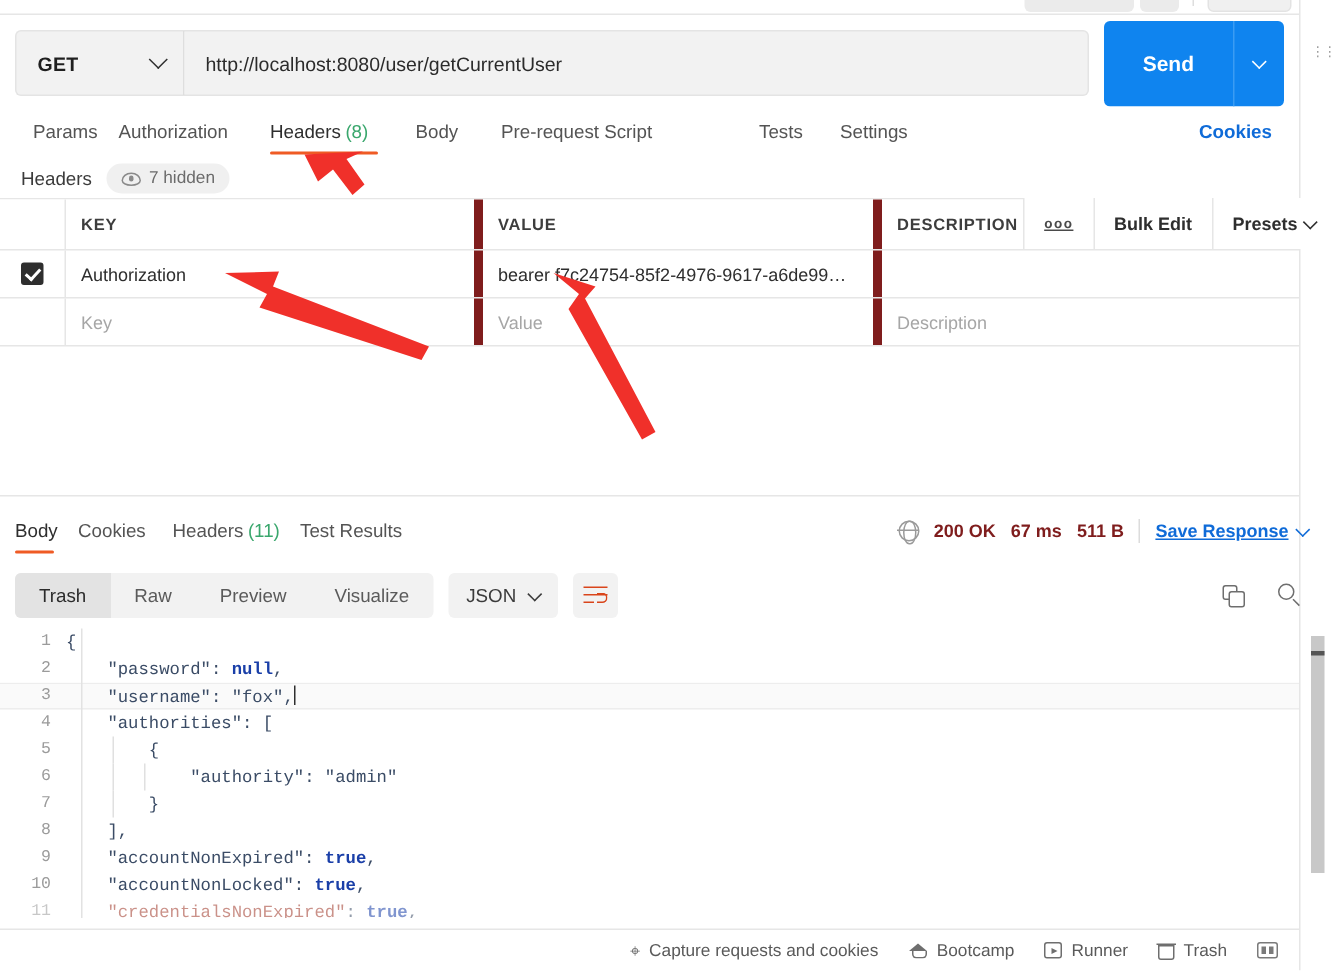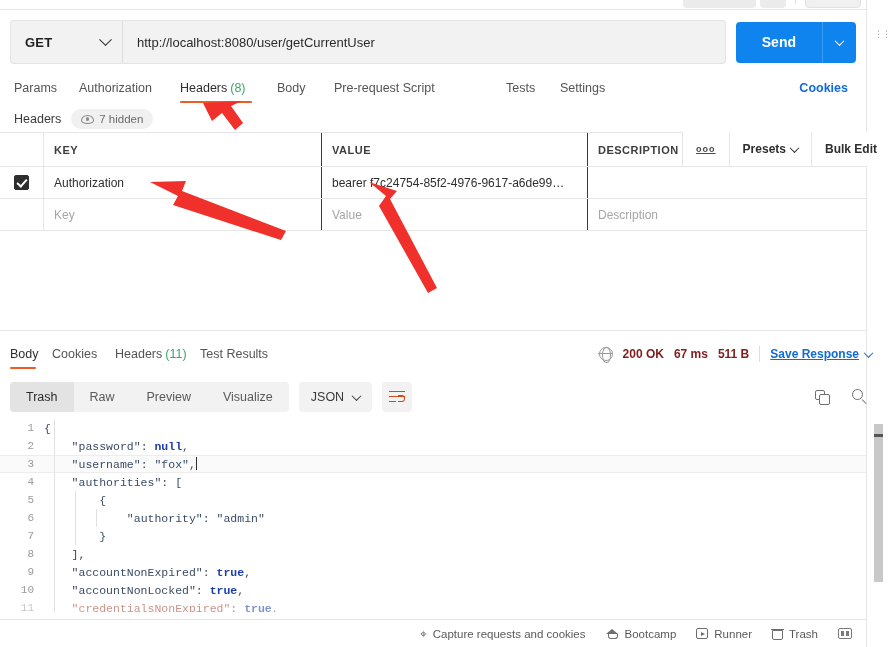--- a/index.html
+++ b/index.html
@@ -71,21 +71,21 @@
     border-left: 1px solid #dedede;
     border-radius: 0 4px 4px 0;
     display: flex; align-items: center;
     padding: 0 14px;
     font-size: 13px; color: #2b2b2b;
     cursor: text;
   }
   .send-group {
     margin-left: 10px;
     display: flex; align-items: stretch;
-    height: 41px; border-radius: 4px; overflow: hidden;
+    height: 57px; border-radius: 4px; overflow: hidden;
   }
   .send-btn {
     background: #0f84ef; color: #fff;
     font-size: 14px; font-weight: 700;
     padding: 0 26px;
     display: flex; align-items: center; justify-content: center;
     cursor: pointer; border: none;
     font-family: "Liberation Sans", sans-serif;
   }
   .send-caret {
@@ -170,21 +170,21 @@
   .cbox.checked { background: #2e2e2e; }
   .cbox.checked::after {
     content:''; position:absolute; left:4px; top:1px;
     width: 4px; height: 8px;
     border-right: 2px solid #fff; border-bottom: 2px solid #fff;
     transform: rotate(42deg);
   }
   .kcell {
     display: flex; align-items: center;
     padding: 0 10px;
-    border-right: 1px solid #7f1d1d;
+    border-right: 6px solid #7f1d1d;
     font-size: 12px; color: #2e2e2e;
     overflow: hidden; white-space: nowrap;
     cursor: text;
   }
   .c-key { width: 278px; }
   .c-val { width: 266px; }
   .c-desc { flex: 1; border-right: none; }
   .hdr .kcell { font-size: 11px; font-weight: 700; color: #3d3d3d; letter-spacing: .5px; }
   .hdr { height: 34px; background: #fff; }
   .ph { color: #a6a6a6; }
@@ -398,21 +398,21 @@
     </div>
     <div class="send-group">
       <div class="send-btn">Send</div>
       <div class="send-caret">
         <span class="chev-sm"></span>
       </div>
     </div>
   </div>
 
   <div class="req-tabs">
-    <div class="req-tab" style="left:14px">
+    <div class="req-tab" style="left:22px">
       <span>Params</span>
       </div>
     <div class="req-tab" style="left:79px">
       <span>Authorization</span>
       </div>
     <div class="req-tab active" style="left:180px">
       <span>Headers</span>
       <span class="cnt">(8)</span>
       </div>
     <div class="req-tab" style="left:277px">
@@ -463,25 +463,25 @@
       <div class="kcell c-key ph">Key</div>
       <div class="kcell c-val ph">Value</div>
       <div class="kcell c-desc ph">Description</div>
     </div>
   </div>
 
   <div class="hdr-actions">
     <div class="ha-item">
       <span class="dots">ooo</span>
     </div>
+    <div class="ha-item">Bulk Edit</div>
     <div class="ha-item">
       <span>Presets</span>
       <span class="chev-sm"></span>
     </div>
-    <div class="ha-item">Bulk Edit</div>
   </div>
 
   <div class="req-bottom-border"></div>
 
   <div class="res-tabs">
     <div class="res-tab active" style="left:10px">
       <span>Body</span>
       </div>
     <div class="res-tab" style="left:52px">
       <span>Cookies</span>

